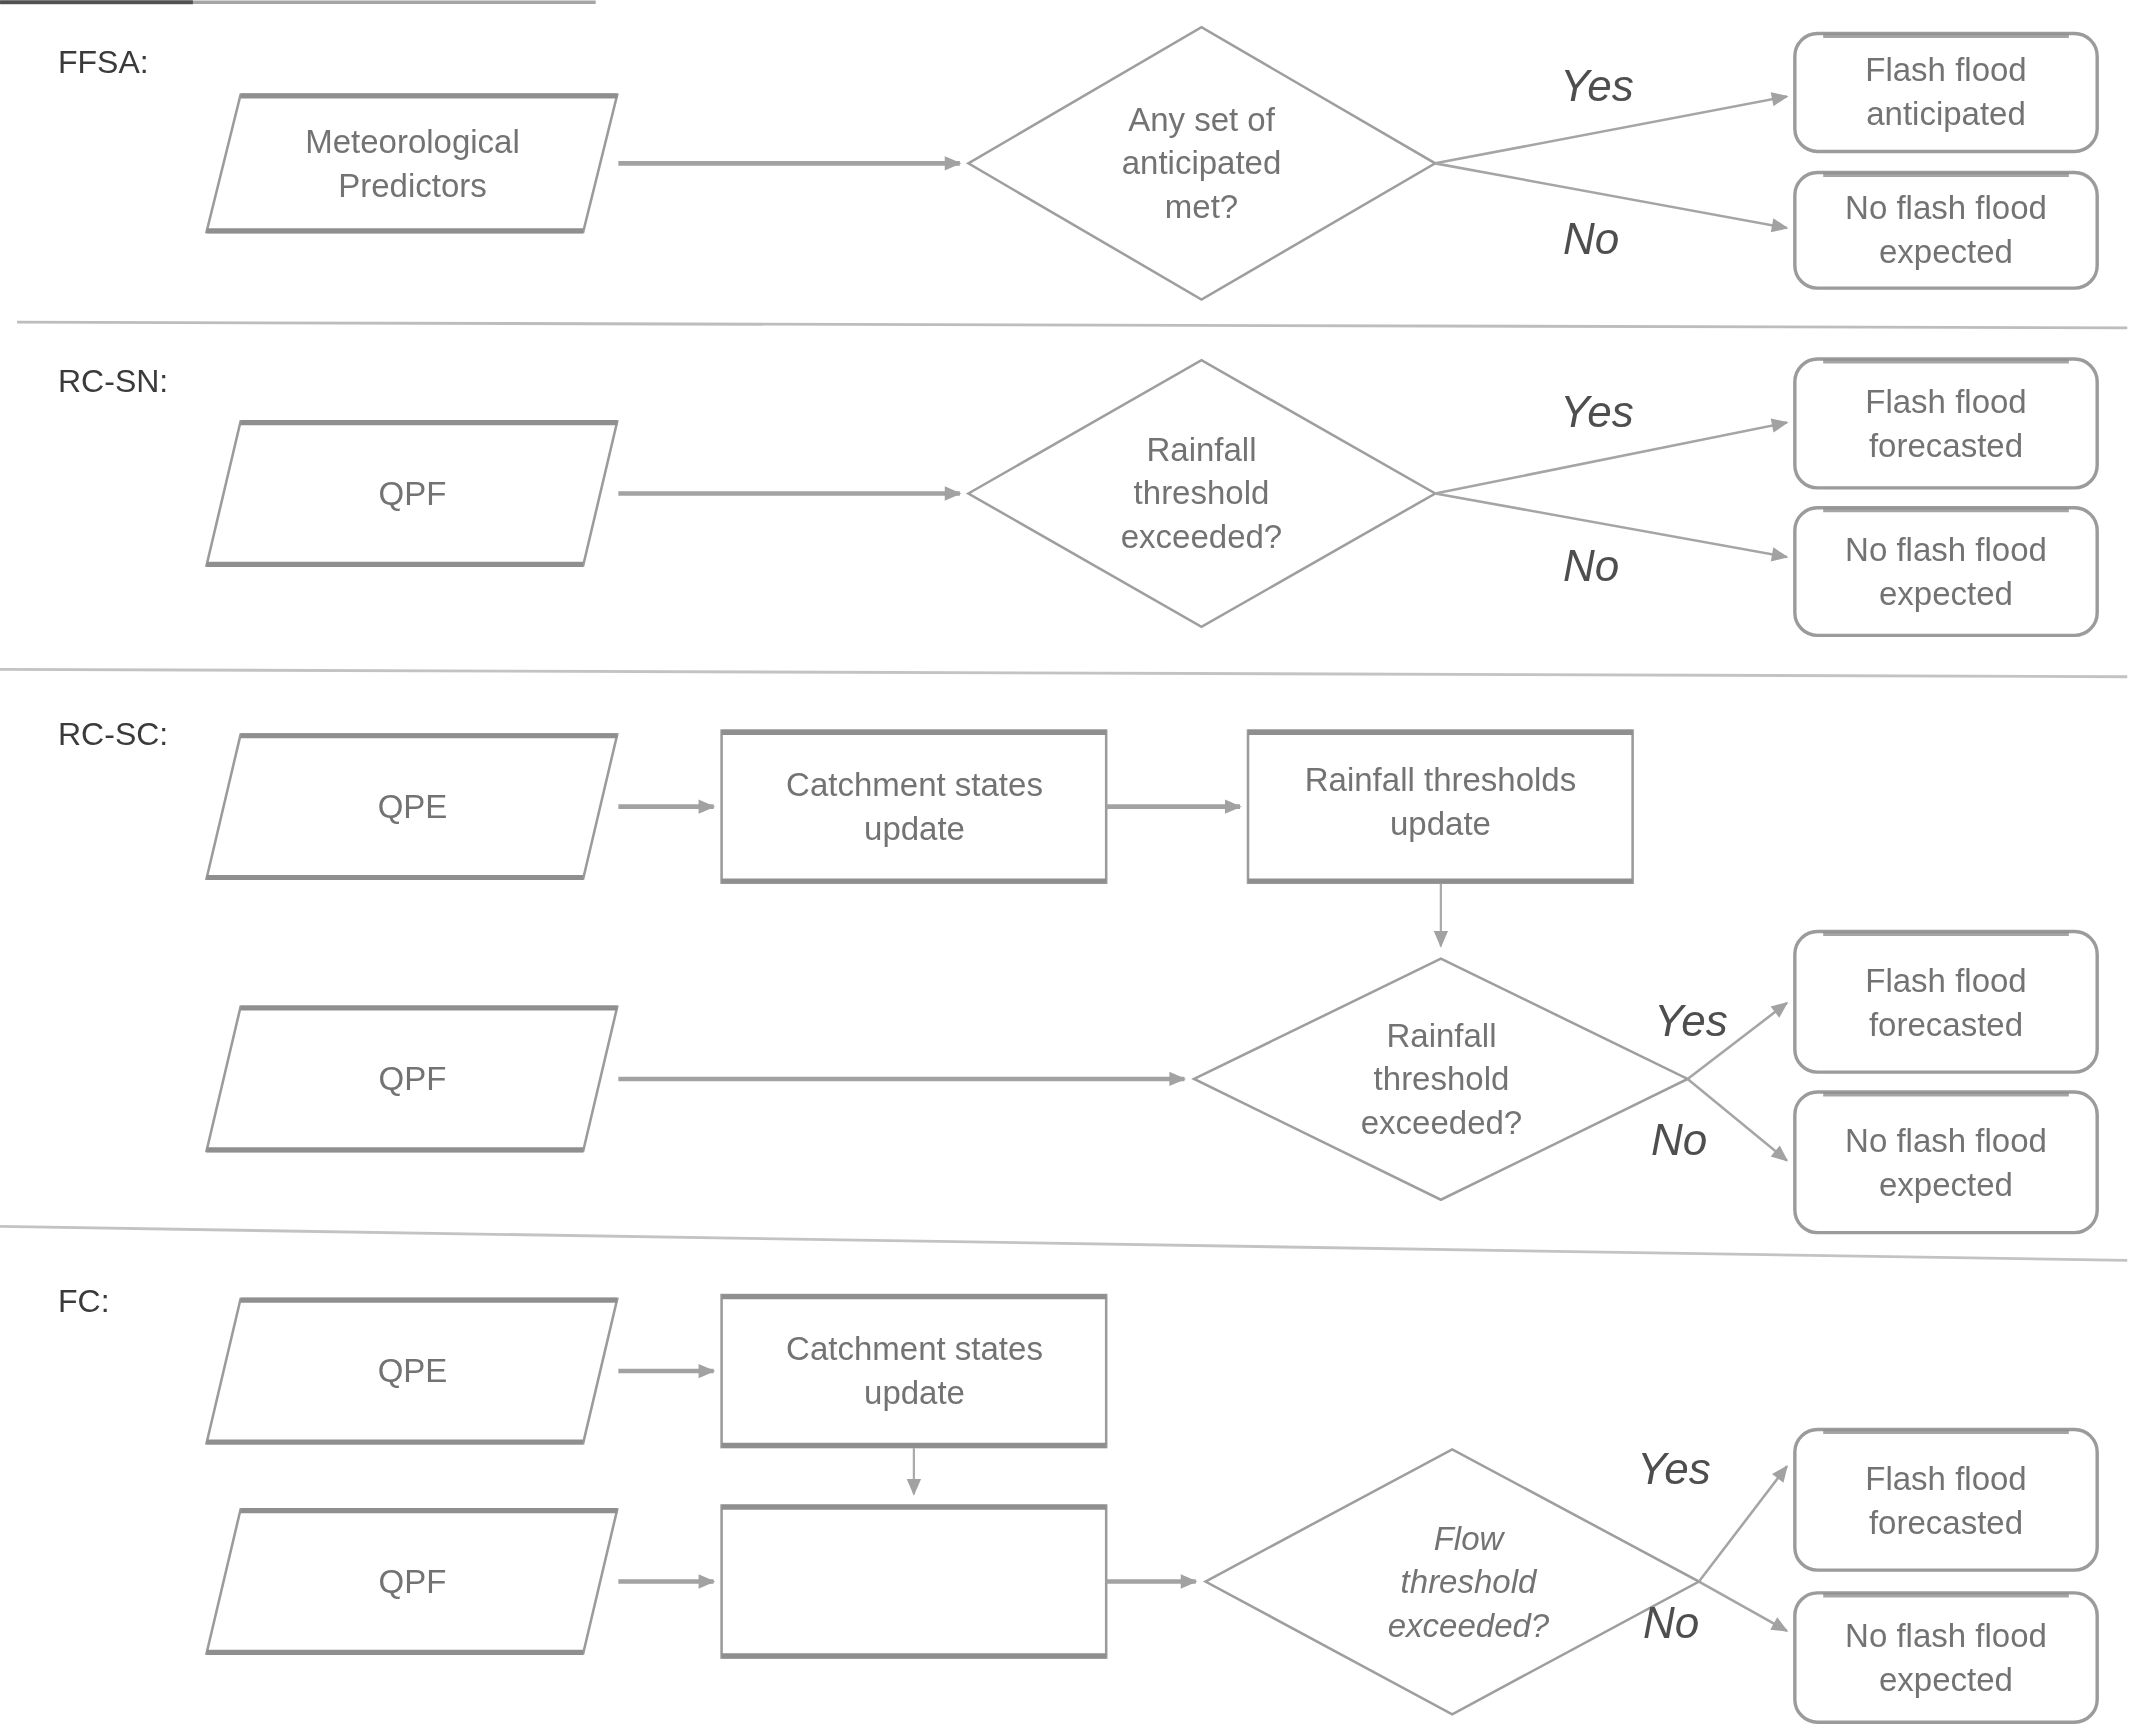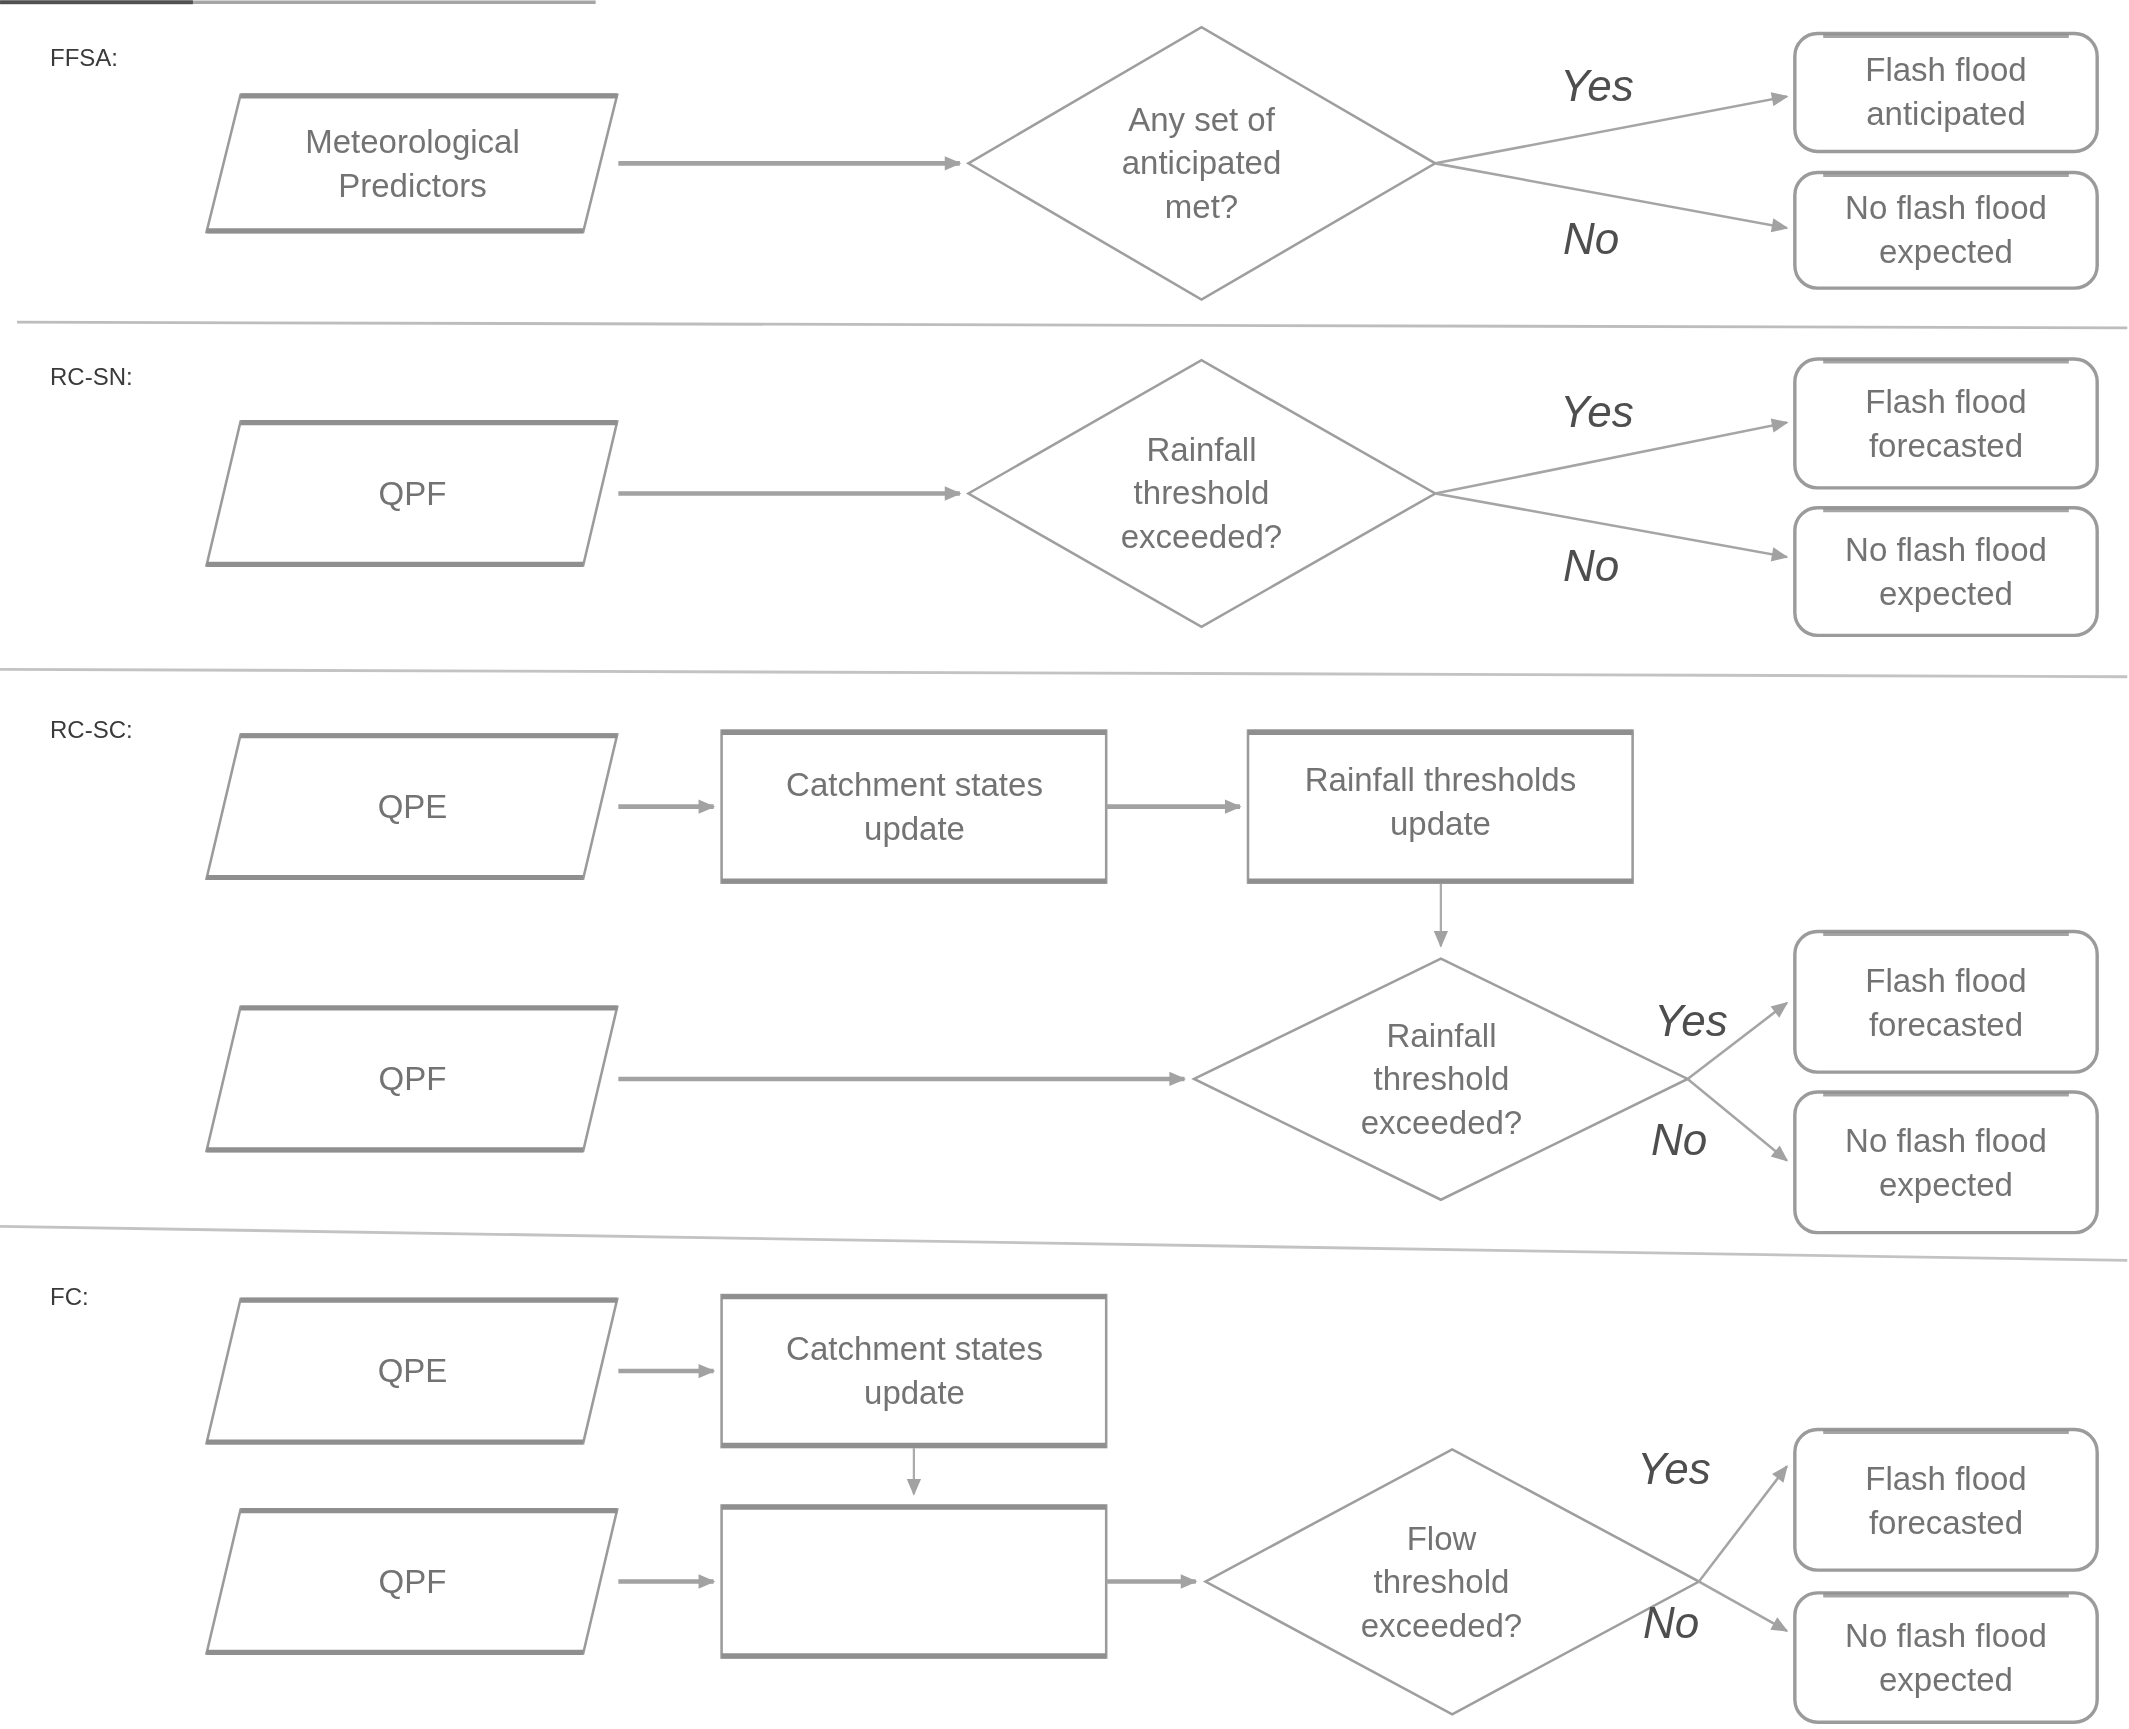--- a/index.html
+++ b/index.html
@@ -2,21 +2,21 @@
 <html style="font-size:9px"><head>
 <meta charset="utf-8">
 <style>
   html,body{margin:0;padding:0;background:#ffffff;}
   #canvas{position:relative;width:2129px;height:1729px;background:#ffffff;overflow:hidden;
           font-family:"Liberation Sans", sans-serif;}
   #diagram-svg{position:absolute;left:0;top:0;}
   .t{position:absolute;display:flex;align-items:center;justify-content:center;text-align:center;
      white-space:pre-line;font-size:33px;line-height:1.32;color:#737373;}
   .rowlabel{position:absolute;display:flex;align-items:flex-start;justify-content:flex-start;
-     text-align:left;white-space:pre;font-size:24px;line-height:1.15;color:#3a3a3a;}
+     text-align:left;white-space:pre;font-size:32px;line-height:1.15;color:#3a3a3a;margin-left:8px;}
   .yn{font-size:44px;color:#4e4e4e;font-style:italic;}
 </style>
 </head>
 <body>
 
 <div id="canvas">
 
 <svg id="diagram-svg" width="2129" height="1729" viewBox="0 0 3753 3048">
   <defs>
     <marker id="ah" viewBox="0 0 12 10" refX="10" refY="5" markerUnits="userSpaceOnUse" markerWidth="34" markerHeight="28" orient="auto">
@@ -152,21 +152,21 @@
   <div class="t" style="left:1795px;top:932px;width:302px;height:141px;">Flash flood
 forecasted</div>
   <div class="t" style="left:1795px;top:1092px;width:302px;height:141px;">No flash flood
 expected</div>
 
   <div class="rowlabel" style="left:50px;top:1283px;width:238px;">FC:</div>
   <div class="t" style="left:207px;top:1299px;width:411px;height:144px;">QPE</div>
   <div class="t" style="left:722px;top:1295px;width:385px;height:152px;">Catchment states
 update</div>
   <div class="t" style="left:207px;top:1510px;width:411px;height:144px;">QPF</div>
-  <div class="t" style="left:1294px;top:1463px;width:295px;height:238px;">Flow
+  <div class="t" style="left:1321px;top:1463px;width:295px;height:238px;font-style:italic;">Flow
 threshold
 exceeded?</div>
   <div class="t yn" style="left:1620px;top:1447px;width:108px;height:45px;">Yes</div>
   <div class="t yn" style="left:1617px;top:1601px;width:108px;height:45px;">No</div>
   <div class="t" style="left:1795px;top:1430px;width:302px;height:141px;">Flash flood
 forecasted</div>
   <div class="t" style="left:1795px;top:1593px;width:302px;height:129px;">No flash flood
 expected</div>
 
 </div>

